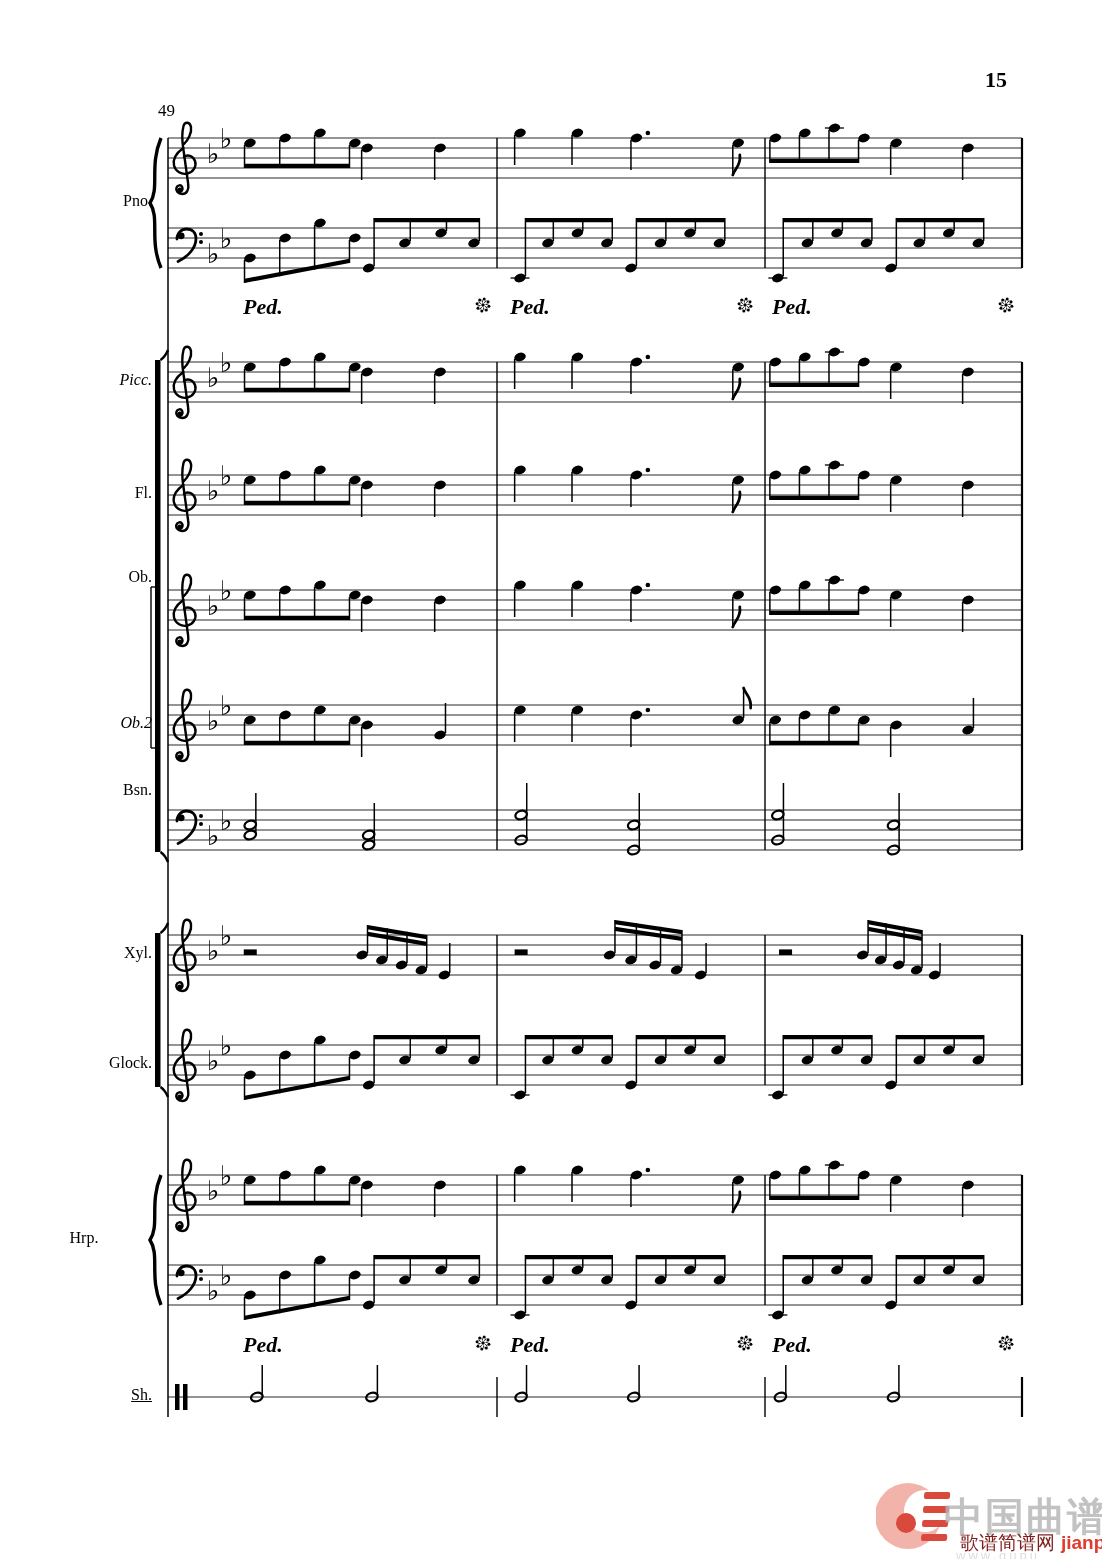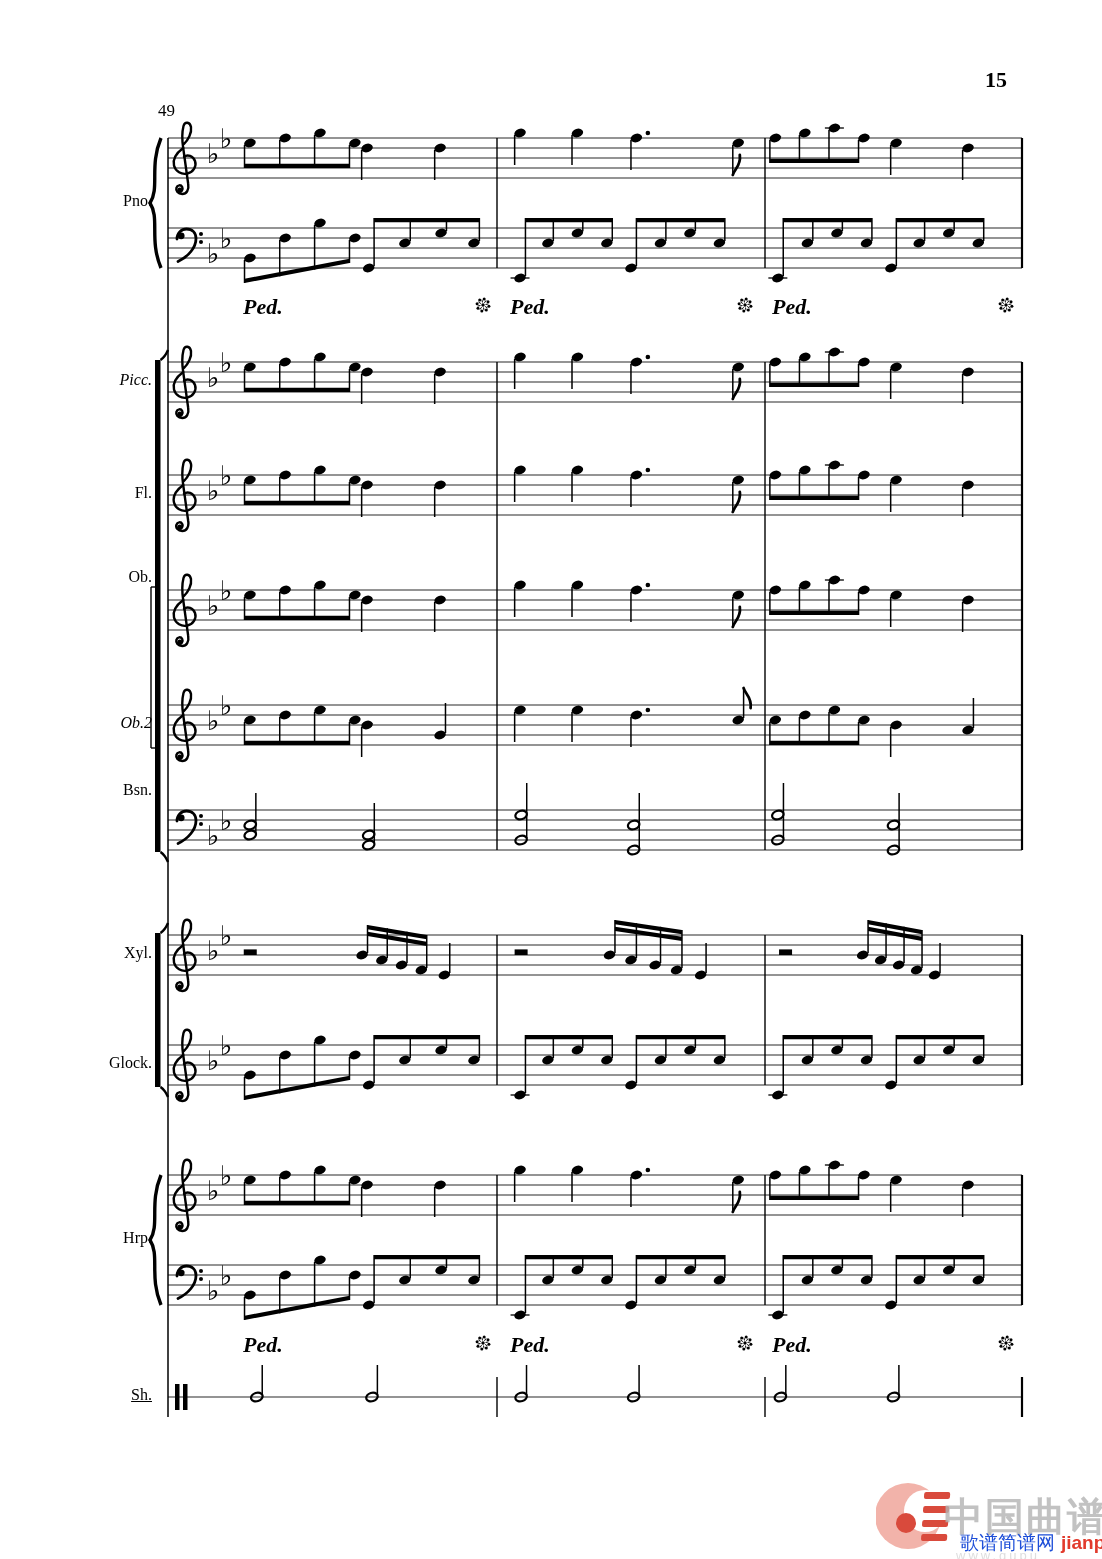--- a/index.html
+++ b/index.html
@@ -9,21 +9,21 @@
   .measure-number{position:absolute;left:158px;top:101px;font-size:17px;}
   .staff-label{position:absolute;left:16px;width:136px;text-align:right;font-size:16px;}
   #score{position:absolute;left:0;top:0;}
   .watermark{position:absolute;left:876px;top:1458px;width:226px;height:101px;overflow:hidden;}
   .wm-logo{position:absolute;left:0;top:10px;}
   .wm-brand{position:absolute;left:68px;top:32px;font-size:39px;font-weight:bold;
             font-family:"Liberation Sans",sans-serif;color:#b3b3b3;opacity:.8;
             letter-spacing:2px;white-space:nowrap;}
   .wm-line{position:absolute;left:84px;top:72px;font-size:19px;white-space:nowrap;
            font-family:"Liberation Sans",sans-serif;}
-  .wm-site{color:#1d4ed8;}
+  .wm-site{color:#7f1d1d;}
   .wm-url{color:#e23a2c;font-weight:bold;margin-left:6px;}
   .wm-faint{position:absolute;left:80px;top:90px;font-size:13px;color:#dedede;
             font-family:"Liberation Sans",sans-serif;letter-spacing:3px;}
 </style>
 </head>
 <body>
 
 <div class="page">
   <div class="page-number">15</div>
   <div class="measure-number">49</div>
@@ -992,21 +992,21 @@
     </svg>
   <div id="labels">
       <div class="staff-label" style="top: 192px;">Pno.</div>
       <div class="staff-label" style="top: 371px; font-style: italic;">Picc.</div>
       <div class="staff-label" style="top: 484px;">Fl.</div>
       <div class="staff-label" style="top: 568px;">Ob.</div>
       <div class="staff-label" style="top: 714px; font-style: italic;">Ob.2</div>
       <div class="staff-label" style="top: 781px;">Bsn.</div>
       <div class="staff-label" style="top: 944px;">Xyl.</div>
       <div class="staff-label" style="top: 1054px;">Glock.</div>
-      <div class="staff-label" style="top: 1229px;">Hrp.</div>
+      <div class="staff-label" style="top: 1229px; text-align: center;">Hrp.</div>
       <div class="staff-label" style="top: 1386px; text-decoration: underline;">Sh.</div>
     </div>
 
   <div class="watermark">
     <svg class="wm-logo" width="78" height="91" viewBox="0 0 78 91">
       <circle cx="32" cy="48" r="33" fill="#f2b3aa"></circle>
       <circle cx="49" cy="43" r="21" fill="#ffffff"></circle>
       <circle cx="30" cy="55" r="10" fill="#d94a3c"></circle>
       <g fill="#d94a3c" transform="skewX(-4)">
         <rect x="50" y="24" width="26" height="7" rx="2"></rect>

